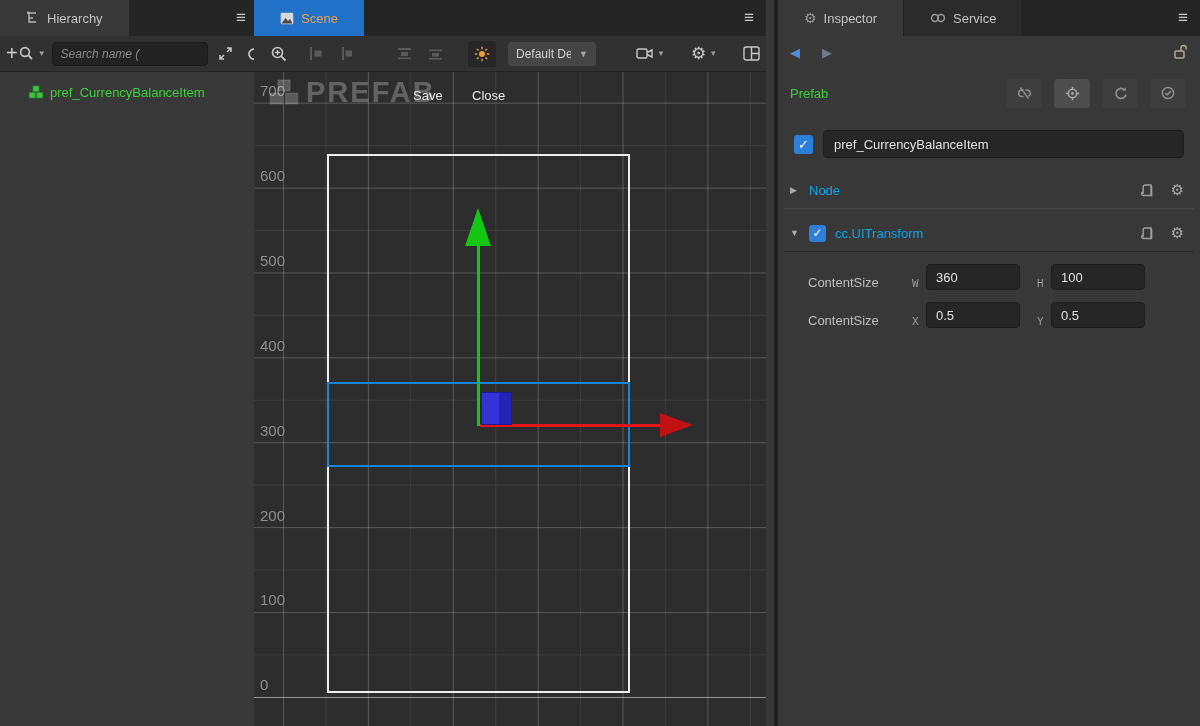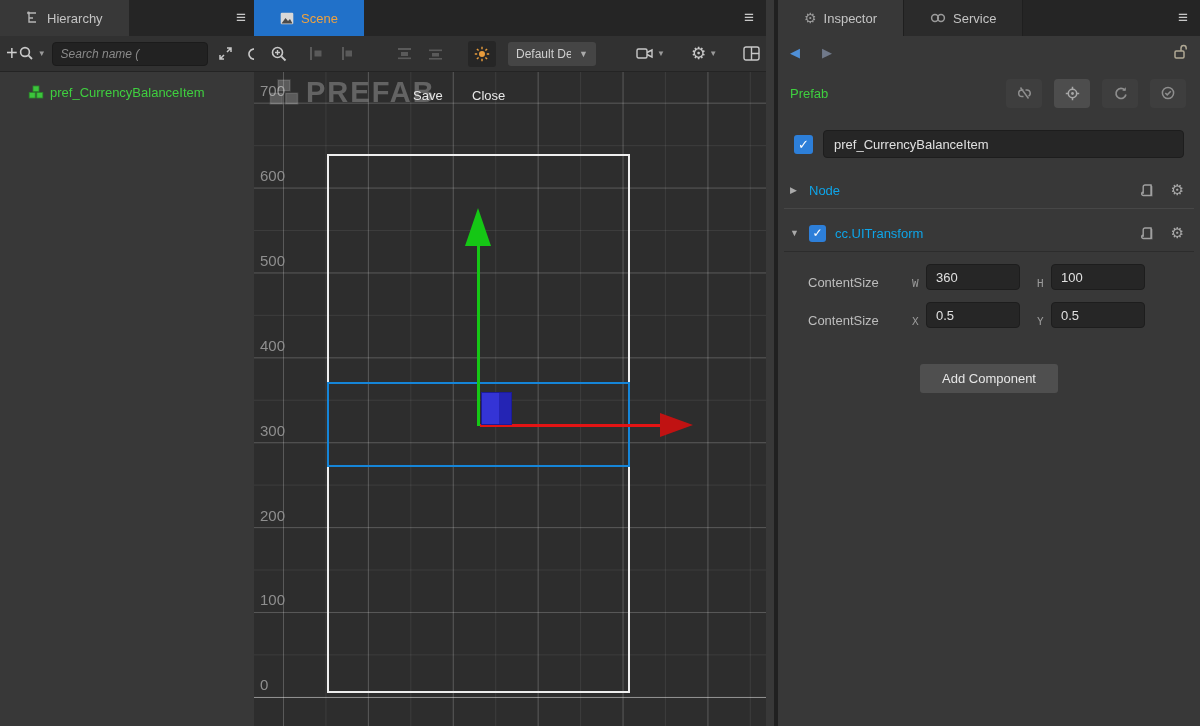--- a/index.html
+++ b/index.html
@@ -398,18 +398,15 @@
     </div>
 
     <div class="prop-row">
       <span class="prop-label">ContentSize</span>
       <span class="axis-label">X</span>
       <input class="prop-input" value="0.5" style="">
       <span class="axis-label" style="margin-left:8px">Y</span>
       <input class="prop-input" value="0.5" style="">
     </div>
 
-    <div class="add-comp-wrap">
-      <button class="add-comp">Add Component</button>
-    </div>
   </div>
 
 </div>
 
 </body></html>

